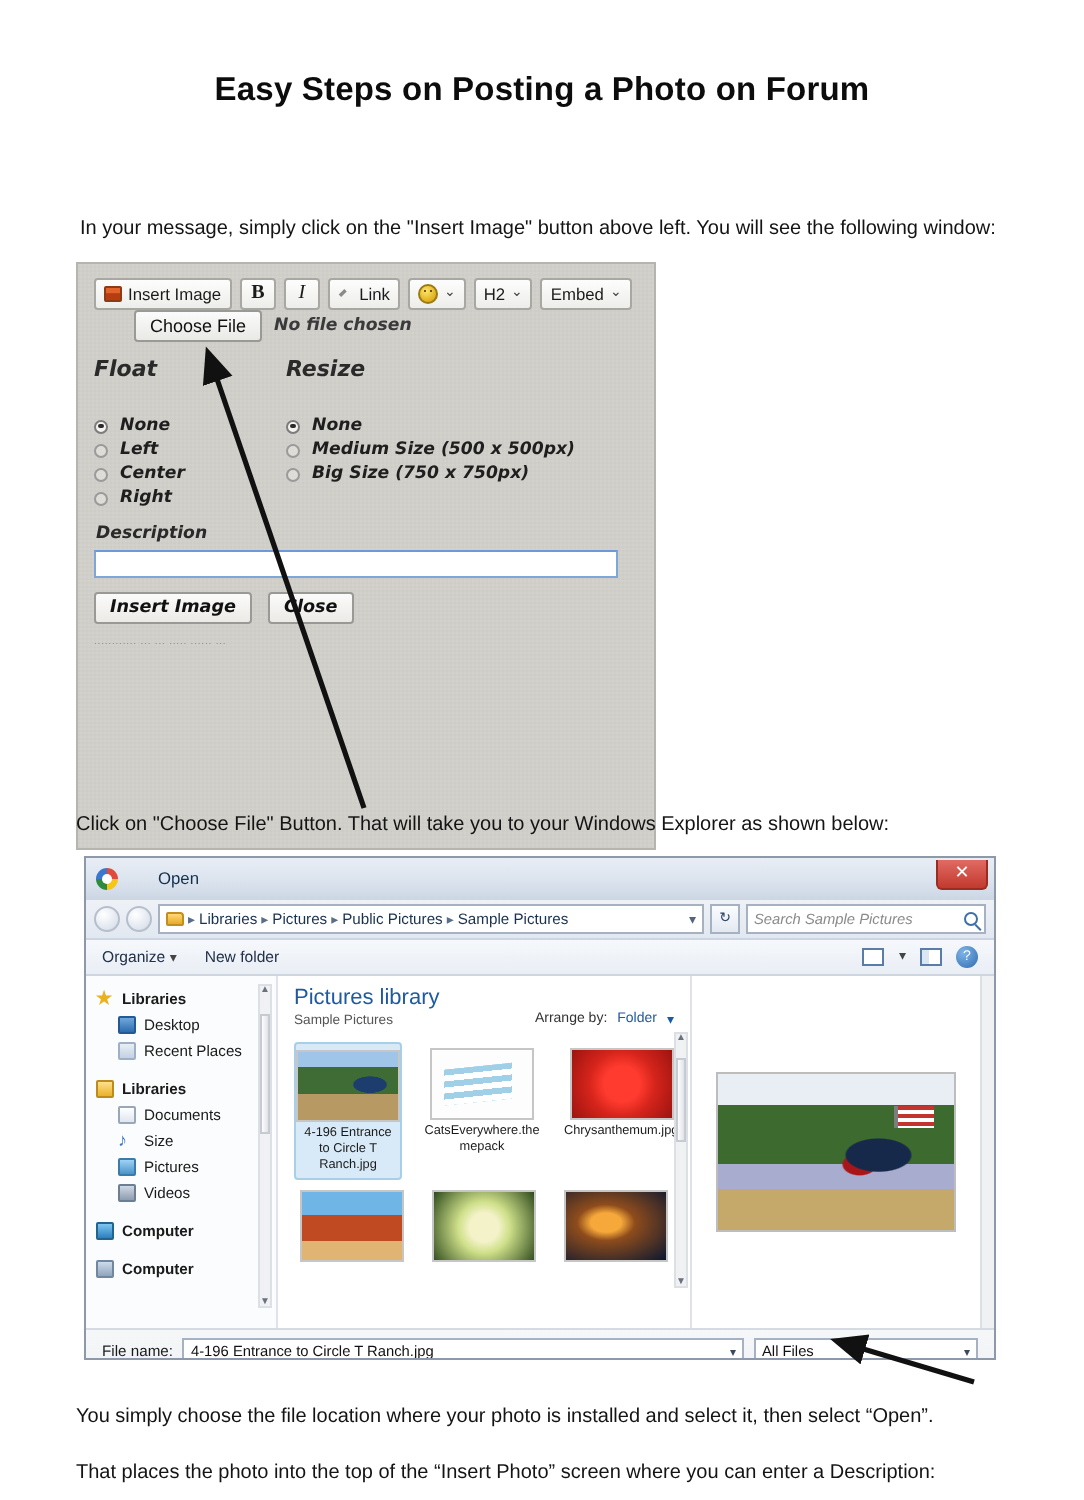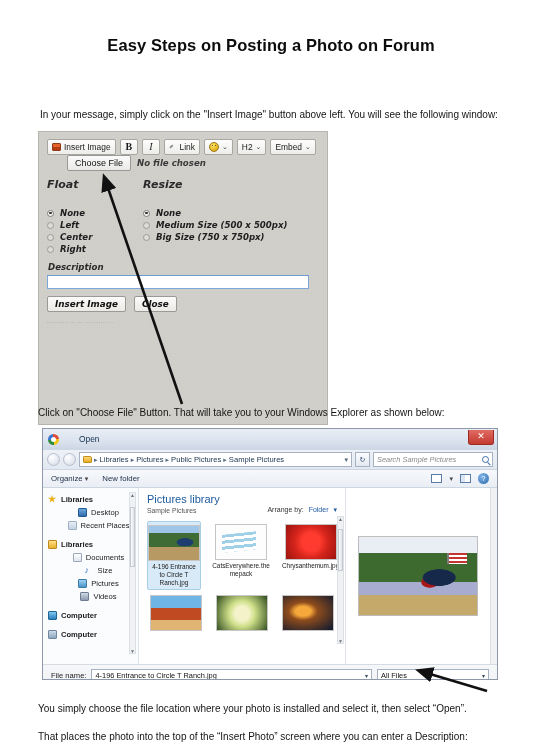--- a/index.html
+++ b/index.html
@@ -244,21 +244,21 @@
   }
 
   .exp-body { display:flex; height:176px; }
 
   .exp-sidebar {
     width:96px; background:#fbfcfd; border-right:1px solid #dfe3e9;
     padding:5px 0 0 5px; position:relative; overflow:hidden;
   }
   .nav-item { display:flex; align-items:center; gap:4px; height:13px; font-size:7.6px; color:#1a1a1a; }
   .nav-item.group { font-weight:bold; }
-  .nav-item.indent { padding-left:11px;justify-content:center; }
+  .nav-item.indent { padding-left:11px; }
   .nav-gap { height:6px; }
   .ni {
     width:9px; height:9px; flex:0 0 auto; border-radius:1px;
   }
   .ni-star { background:none; color:#e8b31f; font-size:9px; line-height:9px; }
   .ni-desktop  { background:linear-gradient(#6fa8dc,#2f6cae); border:1px solid #245a94; }
   .ni-recent   { background:linear-gradient(#e8eef6,#c3d1e2); border:1px solid #9fb0c6; }
   .ni-lib      { background:linear-gradient(#ffe08a,#e8b12a); border:1px solid #bd8b1d; }
   .ni-doc      { background:linear-gradient(#ffffff,#dfe6ef); border:1px solid #9aa7b8; }
   .ni-music    { background:none; color:#3a77c4; font-size:9px; line-height:9px; }

